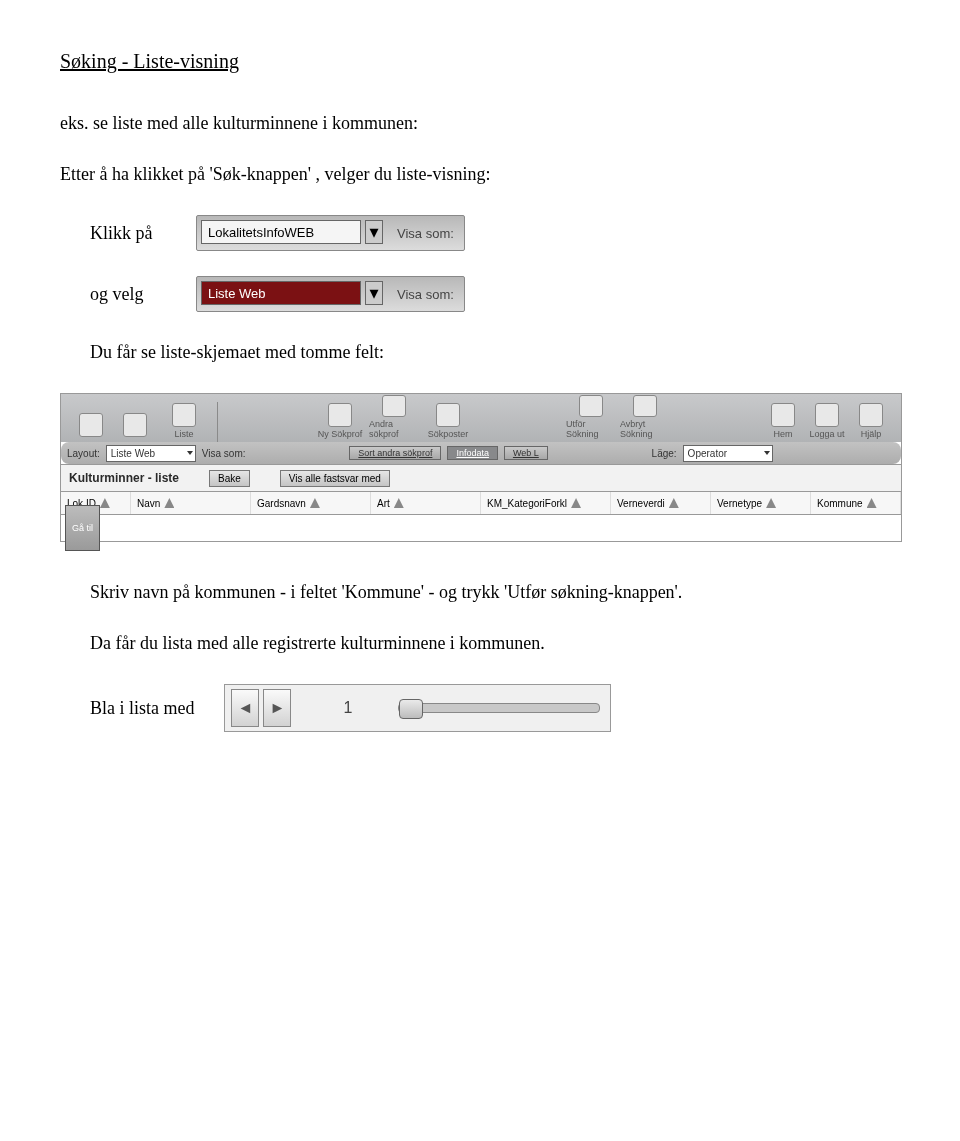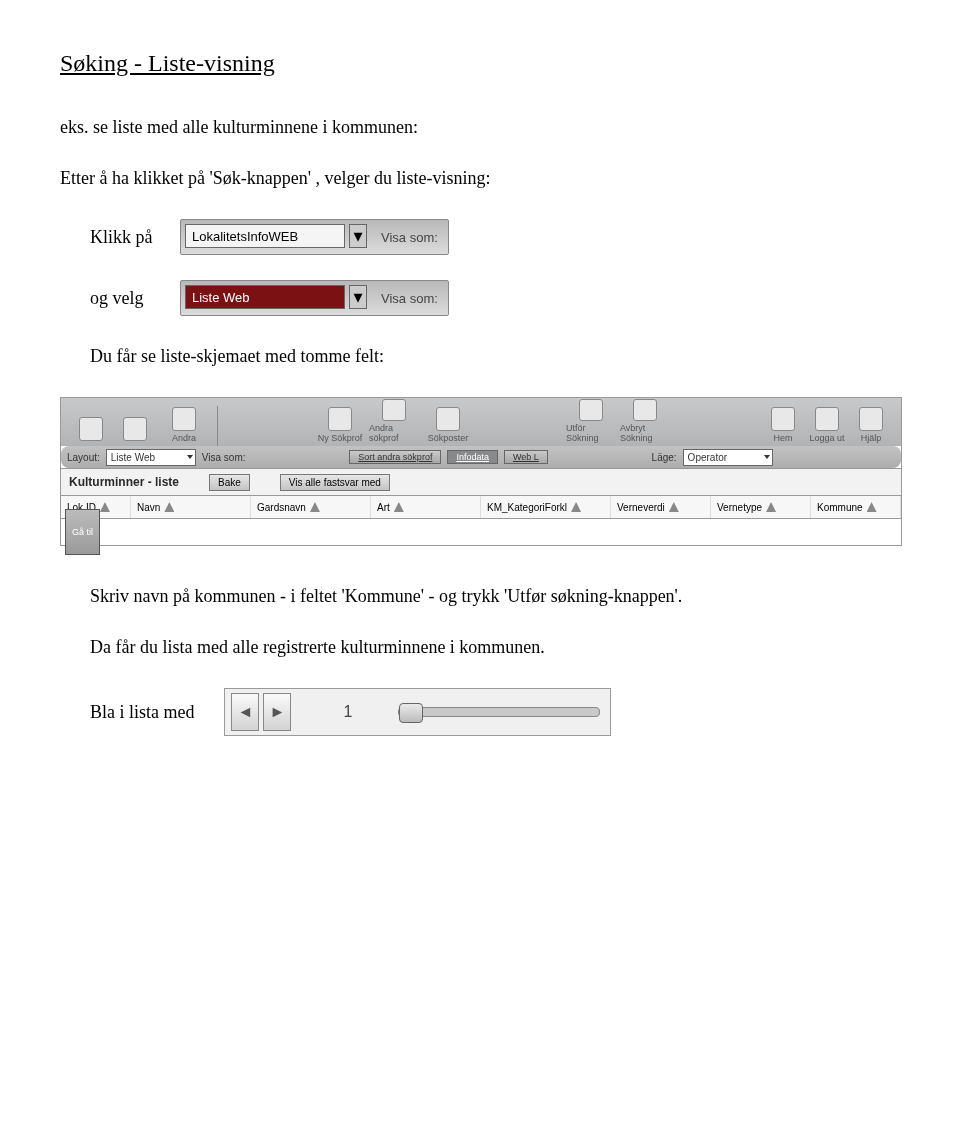--- a/index.html
+++ b/index.html
@@ -6,34 +6,34 @@
     margin: 0;
     padding: 50px 60px;
     font-family: "Times New Roman", serif;
     font-size: 18px;
     color: #000;
     background: #fff;
     width: 960px;
     box-sizing: border-box;
   }
   .heading {
-    font-size: 24px;
+    font-size: 20px;
     text-decoration: underline;
     margin-bottom: 40px;
   }
   .para {
     margin: 30px 0;
   }
   .indent {
     margin-left: 30px;
   }
   .row-with-img {
     display: flex;
     align-items: center;
-    gap: 20px;
+    gap: 36px;
     margin: 25px 0 25px 30px;
   }
   .row-label {
     min-width: 70px;
   }
 
   
   .dropdown-bar {
     display: inline-flex;
     align-items: stretch;
@@ -313,21 +313,21 @@
 <div class="wide-shot">
   <div class="ws-toolbar">
     <div class="ws-tbtn small">
         <div class="ws-icon"></div>
       </div>
     <div class="ws-tbtn small">
         <div class="ws-icon"></div>
       </div>
     <div class="ws-tbtn">
         <div class="ws-icon"></div>
-        <span>Andra</span>
+        <span>Liste</span>
       </div>
     <div class="ws-sep"></div>
     <div class="ws-flex"></div>
     <div class="ws-tbtn">
         <div class="ws-icon"></div>
         <span>Ny Sökprof</span>
       </div>
     <div class="ws-tbtn">
         <div class="ws-icon"></div>
         <span>Andra sökprof</span>

